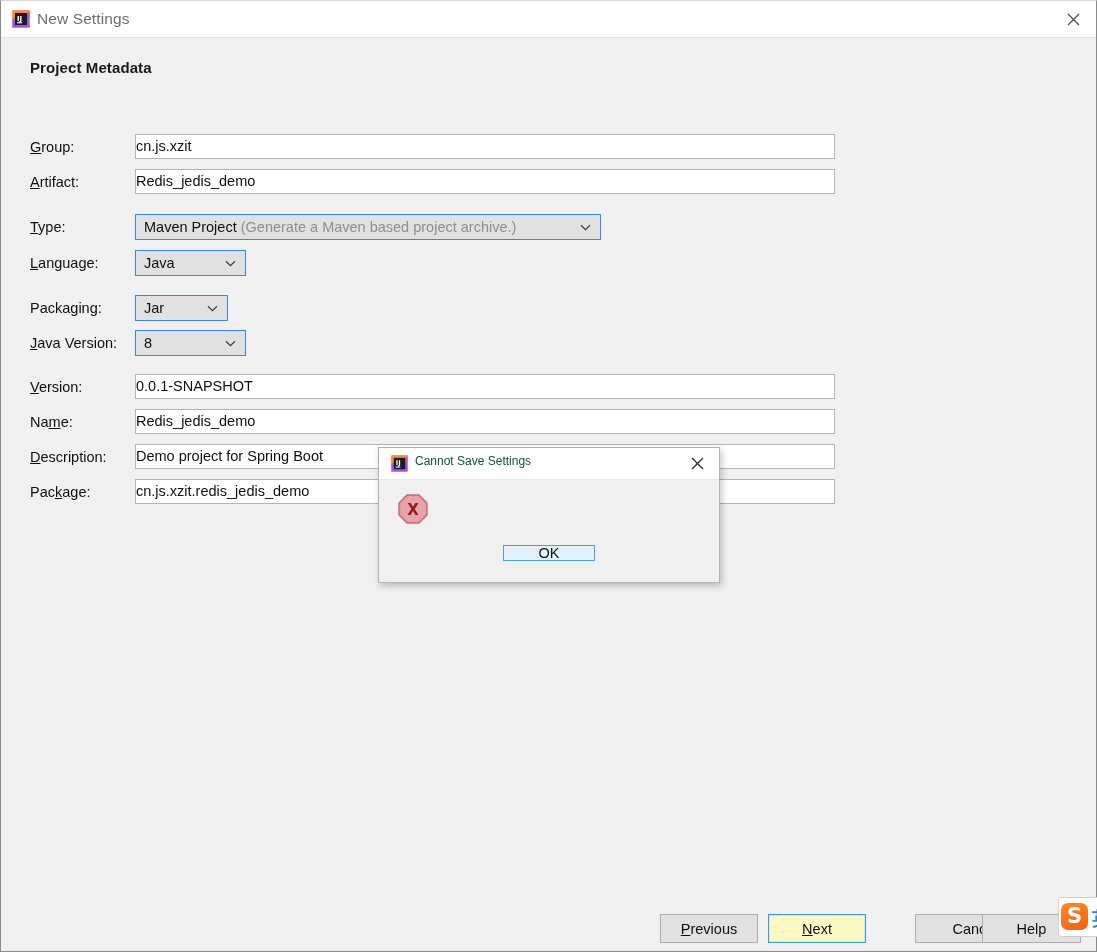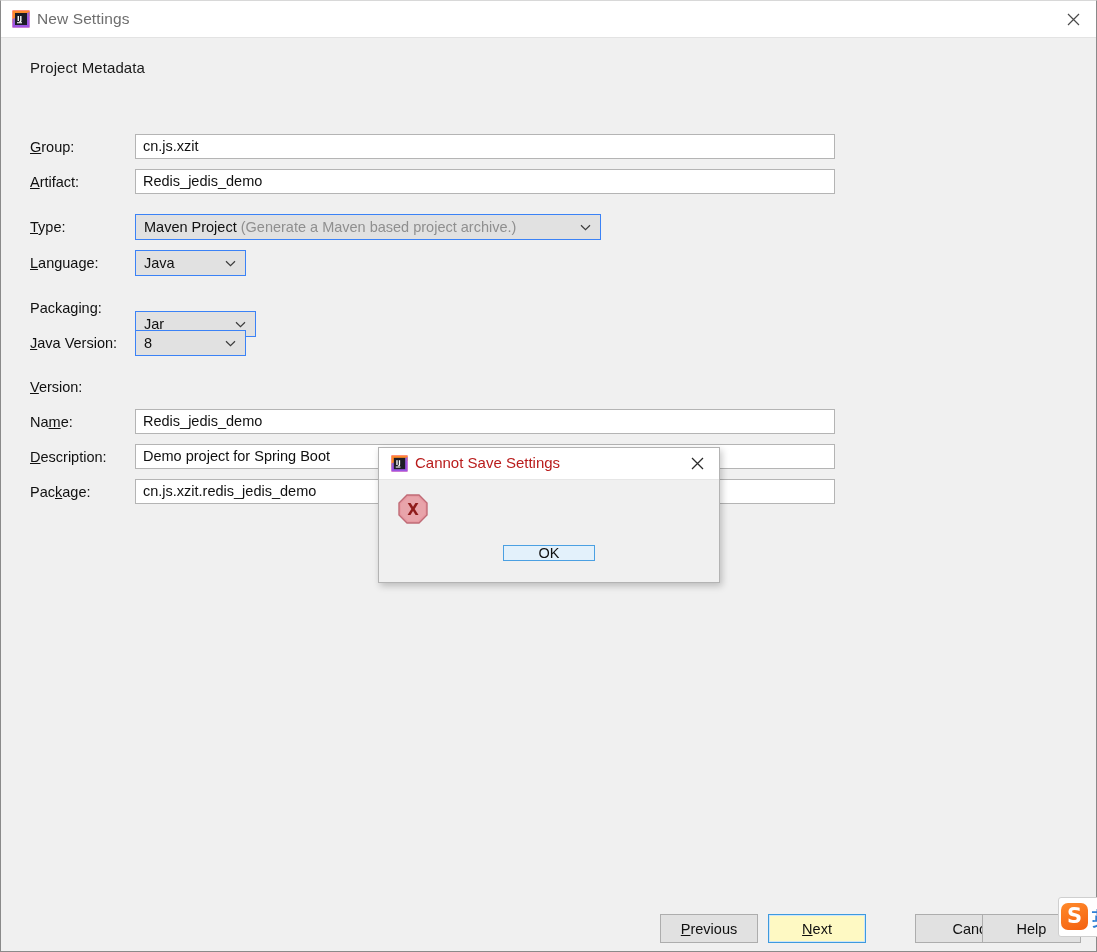--- a/index.html
+++ b/index.html
@@ -58,21 +58,21 @@
     position: absolute;
     left: 0; top: 37px;
     width: 1095px; height: 913px;
     background: #f0f0f0;
   }
 
   #section-title {
     position: absolute;
     left: 29px; top: 21px;
     font-size: 15px;
-    font-weight: normal;
+    font-weight: bold;
     color: #1a1a1a;
     letter-spacing: .1px;
   }
   .flabel {
     position: absolute;
     left: 29px;
     font-size: 14.5px;
     color: #101010;
     white-space: nowrap;
     line-height: 24px;
@@ -82,21 +82,20 @@
   .tfield {
     position: absolute;
     left: 134px;
     width: 700px;
     height: 25px;
     background: #ffffff;
     border: 1px solid #b4b4b4;
     font-size: 14.5px;
     color: #101010;
     line-height: 23px;
-    padding-left: 7px;
     white-space: nowrap;
     overflow: hidden;
   }
 
   .combo {
     position: absolute;
     left: 134px;
     height: 26px;
     background: #e1e1e1;
     border: 1px solid #3b82f6;
@@ -132,22 +131,22 @@
     border-bottom: 1px solid #e6e6e6;
   }
   #modal-icon {
     position: absolute;
     left: 12px; top: 7px;
     width: 17px; height: 17px;
   }
   #modal-title {
     position: absolute;
     left: 36px; top: 6px;
-    font-size: 15px;
-    color: #b91c1c;
+    font-size: 12px;
+    color: #14532d;
     white-space: nowrap;
   }
   #modal-close {
     position: absolute;
     right: 2px; top: 0px;
     width: 40px; height: 31px;
     display: flex; align-items: center; justify-content: center;
   }
   #error-icon {
     position: absolute;
@@ -277,40 +276,41 @@
     <div class="combo" style="top:212px;width:111px">
       <span>Java</span>
       <span class="caret">
         <svg width="11" height="7" viewBox="0 0 11 7">
             <path d="M1 1.3 L5.5 5.6 L10 1.3" stroke="#3c3c3c" stroke-width="1.2" fill="none"></path>
           </svg>
       </span>
     </div>
 
     <div class="flabel" style="top:258px">Packa<u>g</u>ing:</div>
-    <div class="combo" style="top:273px;width:121px">
+    <div class="combo" style="top:257px;width:93px">
       <span>Jar</span>
       <span class="caret">
         <svg width="11" height="7" viewBox="0 0 11 7">
             <path d="M1 1.3 L5.5 5.6 L10 1.3" stroke="#3c3c3c" stroke-width="1.2" fill="none"></path>
           </svg>
       </span>
     </div>
 
     <div class="flabel" style="top:293px"><u>J</u>ava Version:</div>
     <div class="combo" style="top:292px;width:111px">
       <span>8</span>
       <span class="caret">
         <svg width="11" height="7" viewBox="0 0 11 7">
             <path d="M1 1.3 L5.5 5.6 L10 1.3" stroke="#3c3c3c" stroke-width="1.2" fill="none"></path>
           </svg>
       </span>
     </div>
 
     <div class="flabel" style="top:337px"><u>V</u>ersion:</div>
+    <div class="tfield" style="top:336px">0.0.1-SNAPSHOT</div>
 
     <div class="flabel" style="top:372px">Na<u>m</u>e:</div>
     <div class="tfield" style="top:371px">Redis_jedis_demo</div>
 
     <div class="flabel" style="top:407px"><u>D</u>escription:</div>
     <div class="tfield" style="top:406px">Demo project for Spring Boot</div>
 
     <div class="flabel" style="top:442px">Pac<u>k</u>age:</div>
     <div class="tfield" style="top:441px">cn.js.xzit.redis_jedis_demo</div>
 

